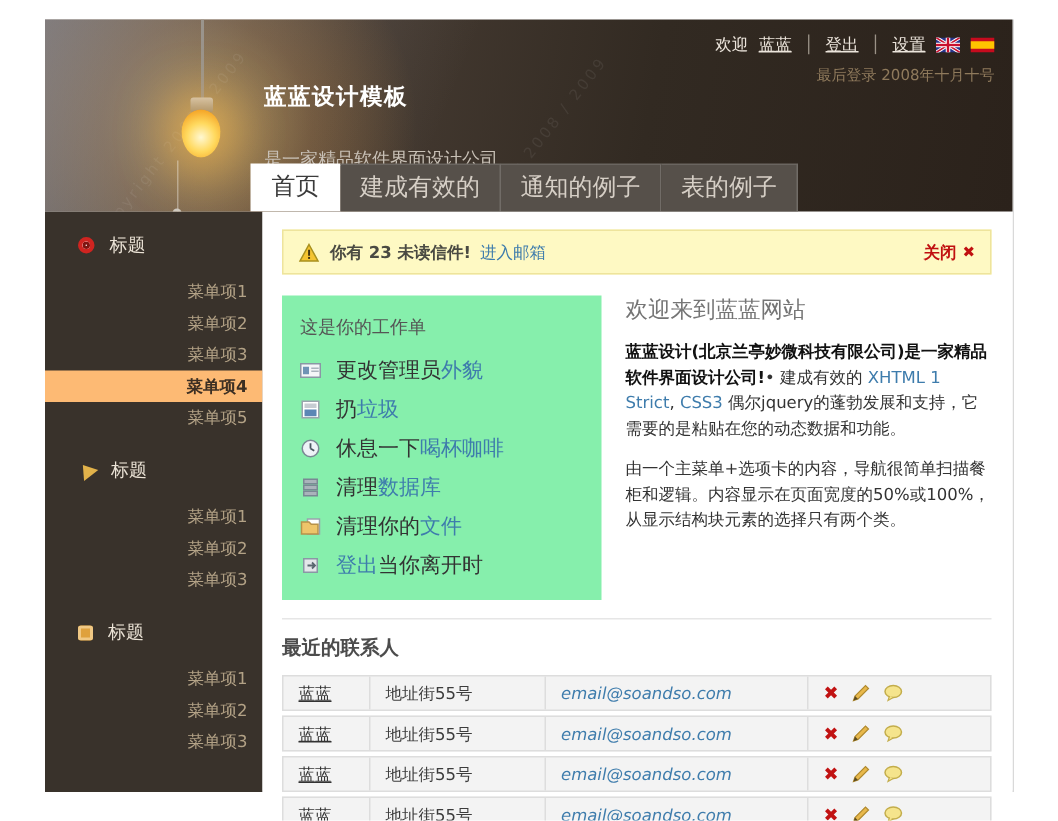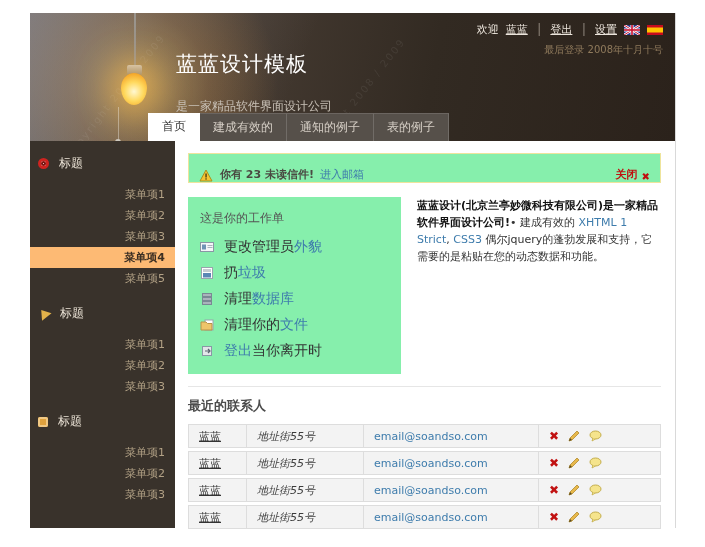--- a/index.html
+++ b/index.html
@@ -16,50 +16,50 @@
   .watermark{position:absolute;color:rgba(255,255,255,.07);font-size:10px;letter-spacing:2px;transform:rotate(-52deg);white-space:nowrap;}
   .wm1{left:8px;top:78px;} .wm2{left:248px;top:82px;}
   .cord{position:absolute;left:104px;top:0;width:2px;height:54px;background:#9a948c;}
   .socket{position:absolute;left:97px;top:52px;width:15px;height:10px;border-radius:2px;background:linear-gradient(#cdc7bf,#8d867c);}
   .bulb{position:absolute;left:91px;top:60px;width:26px;height:32px;border-radius:50%/46% 46% 54% 54%;
     background:radial-gradient(circle at 50% 58%,#fff8d2 0%,#ffd95e 42%,#f39c1d 88%);
     box-shadow:0 0 30px 12px rgba(255,185,70,.5);}
   .pull{position:absolute;left:88px;top:94px;width:1px;height:34px;background:rgba(255,255,255,.35);}
   .pull-knob{position:absolute;left:85px;top:126px;width:6px;height:6px;border-radius:50%;background:#cfc9bf;}
   .brand{position:absolute;left:146px;top:38px;}
-  .brand h1{margin:0;font-size:21px;line-height:26px;color:#ffffff;font-weight:normal;letter-spacing:1px;}
+  .brand h1{margin:0;font-size:15px;line-height:26px;color:#ffffff;font-weight:bold;letter-spacing:1px;}
   .brand .sub{margin-top:21px;font-size:12px;color:#c8c0b6;}
   .topbar{position:absolute;right:12px;top:9px;font-size:11px;color:#ece5dc;display:flex;align-items:center;gap:7px;}
   .topbar a{color:#ece5dc;text-decoration:underline;}
   .topbar .sep{color:#9b9287;padding:0 1px;}
   .flag{display:inline-block;vertical-align:middle;line-height:0;}
   .lastlogin{position:absolute;right:12px;top:30px;font-size:10px;color:#8f7a5c;}
 
   
-  .tabs{position:absolute;left:118px;bottom:0;display:flex;font-size:12px;}
+  .tabs{position:absolute;left:137px;bottom:0;display:flex;font-size:16px;}
   .tab{padding:5px 13px 5px;background:#56504a;color:#d6cfc6;border-right:1px solid rgba(255,255,255,.16);border-top:1px solid rgba(255,255,255,.12);}
   .tab.active{background:#ffffff;color:#3b3b3b;border:none;padding:5px 14px;}
 
   
   .body-row{display:flex;height:387px;}
   .sidebar{width:145px;background:#39322b;flex:none;padding-top:14px;box-sizing:border-box;}
   .side-section{margin-bottom:16px;}
-  .side-head{display:flex;align-items:center;padding-left:8px;margin-bottom:12px;}
+  .side-head{display:flex;align-items:center;padding-left:22px;margin-bottom:12px;}
   .side-head .title{color:#ebe3d6;font-size:12px;margin-left:10px;}
   .icon-lifebuoy{width:5px;height:5px;border:3px solid #cf2420;border-radius:50%;background:#fff;box-shadow:inset 0 0 0 2px #7e1410;}
   .icon-bird{width:0;height:0;border-left:6px solid transparent;border-right:6px solid transparent;border-bottom:9px solid #e2b24a;transform:rotate(-38deg);}
   .icon-package{width:10px;height:10px;background:#dfa13d;border-radius:2px;box-shadow:inset 0 0 0 2px #f0c884;}
   .side-items{list-style:none;margin:0;padding:0;}
   .side-items li{font-size:11px;color:#b3a286;text-align:right;padding:3px 10px 3px 0;cursor:pointer;}
   .side-items li.active{background:#fdba74;color:#3c2f23;font-weight:bold;}
 
   .main{flex:1;background:#ffffff;padding:12px 14px 0 13px;box-sizing:border-box;font-size:12px;color:#333;}
 
   
-  .alert{background:#86efac;border:1px solid #eee49c;height:28px;display:flex;align-items:flex-end;padding:0 10px;margin-bottom:14px;}
+  .alert{background:#fef9c3;border:1px solid #eee49c;height:28px;display:flex;align-items:center;padding:0 10px;margin-bottom:14px;}
   .alert .msg{font-weight:bold;color:#4a4a42;font-size:11px;margin-left:7px;}
   .alert a.mail{color:#3e7cac;font-size:11px;margin-left:6px;}
   .alert .spacer{flex:1;}
   .alert a.close{color:#c01010;font-weight:bold;font-size:11px;}
   .alert .x{color:#c01010;font-weight:bold;font-size:10px;margin-left:4px;text-decoration:none;}
 
   
   .cols{display:flex;align-items:flex-start;}
   .workbox{width:213px;flex:none;background:#86efac;padding:13px 12px 14px;box-sizing:border-box;}
   .workbox .wtitle{color:#555;font-size:12px;margin-bottom:11px;}
@@ -77,22 +77,22 @@
   .welcome .go{font-weight:bold;color:#222;}
 
   .rule{border:none;border-top:1px solid #e6e6e6;margin:12px 0 10px;}
 
   
   .contacts h3{margin:0 0 9px;font-size:13px;color:#4c4c4c;font-weight:bold;}
   .crow{display:flex;align-items:center;background:#f3f3f3;border:1px solid #dddddd;height:22px;margin-bottom:3px;font-size:11px;}
   .ccell{padding:0 10px;border-right:1px solid #dddddd;height:100%;display:flex;align-items:center;box-sizing:border-box;}
   .c-name{width:58px;flex:none;}
   .c-name a{color:#333;text-decoration:underline;}
-  .c-addr{width:117px;flex:none;color:#3c3c3c;font-style:italic;}
-  .c-mail{width:175px;flex:none;}
+  .c-addr{width:117px;flex:none;color:#3c3c3c;}
+  .c-mail{width:175px;flex:none;font-style:italic;}
   .c-mail a{color:#3e7cac;}
   .c-act{border-right:none;flex:1;gap:9px;}
   .act-del{color:#c11212;font-weight:bold;font-size:12px;line-height:1;text-decoration:none;}
   .act{line-height:0;display:inline-block;}
 </style>
 </head>
 <body>
 
 <div class="container">
 
@@ -226,20 +226,30 @@
                     <rect x="3" y="3" width="8" height="3" fill="#c6ccd2"></rect>
                     <rect x="3" y="7" width="8" height="4.5" fill="#5b87b5"></rect>
                   </svg>
               </span>
               <span>扔 </span>
                 <a>垃圾</a>
             </li>
             <li>
               <span class="wicon">
                 <svg width="14" height="14">
+                    <circle cx="7" cy="7" r="5.5" fill="#eef3f7" stroke="#7a8894"></circle>
+                    <path d="M7,7 L7,3.5 M7,7 L9.5,8.5" stroke="#4a5660" stroke-width="1.2" fill="none"></path>
+                  </svg>
+              </span>
+              <span>休息一下 </span>
+                <a>喝杯咖啡</a>
+            </li>
+            <li>
+              <span class="wicon">
+                <svg width="14" height="14">
                     <rect x="2.5" y="1.5" width="9" height="3" fill="#aab3bb" stroke="#7a8894"></rect>
                     <rect x="2.5" y="5.5" width="9" height="3" fill="#aab3bb" stroke="#7a8894"></rect>
                     <rect x="2.5" y="9.5" width="9" height="3" fill="#aab3bb" stroke="#7a8894"></rect>
                   </svg>
               </span>
               <span>清理 </span>
                 <a>数据库</a>
             </li>
             <li>
               <span class="wicon">
@@ -258,21 +268,23 @@
                     <path d="M5,7 L10,7 M8,5 L10,7 L8,9" stroke="#5a6670" stroke-width="1.2" fill="none"></path>
                   </svg>
               </span>
               <a>登出</a>
                 <span>当你离开时</span>
             </li>
           </ul>
         </div>
 
         <div class="welcome">
+          <h2>欢迎来到蓝蓝网站</h2>
           <p><span class="lead">蓝蓝设计(北京兰亭妙微科技有限公司)是一家精品软件界面设计公司!</span><span>• 建成有效的 </span><a>XHTML 1 Strict</a><span>, </span><a>CSS3</a><span> 偶尔jquery的蓬勃发展和支持，它需要的是粘贴在您的动态数据和功能。</span></p>
+          <p>由一个主菜单+选项卡的内容，导航很简单扫描餐柜和逻辑。内容显示在页面宽度的50%或100%，从显示结构块元素的选择只有两个类。</p>
         </div>
       </div>
 
       <hr class="rule">
 
       <div class="contacts">
         <h3>最近的联系人</h3>
 
         <div class="crow">
           <div class="ccell c-name">

